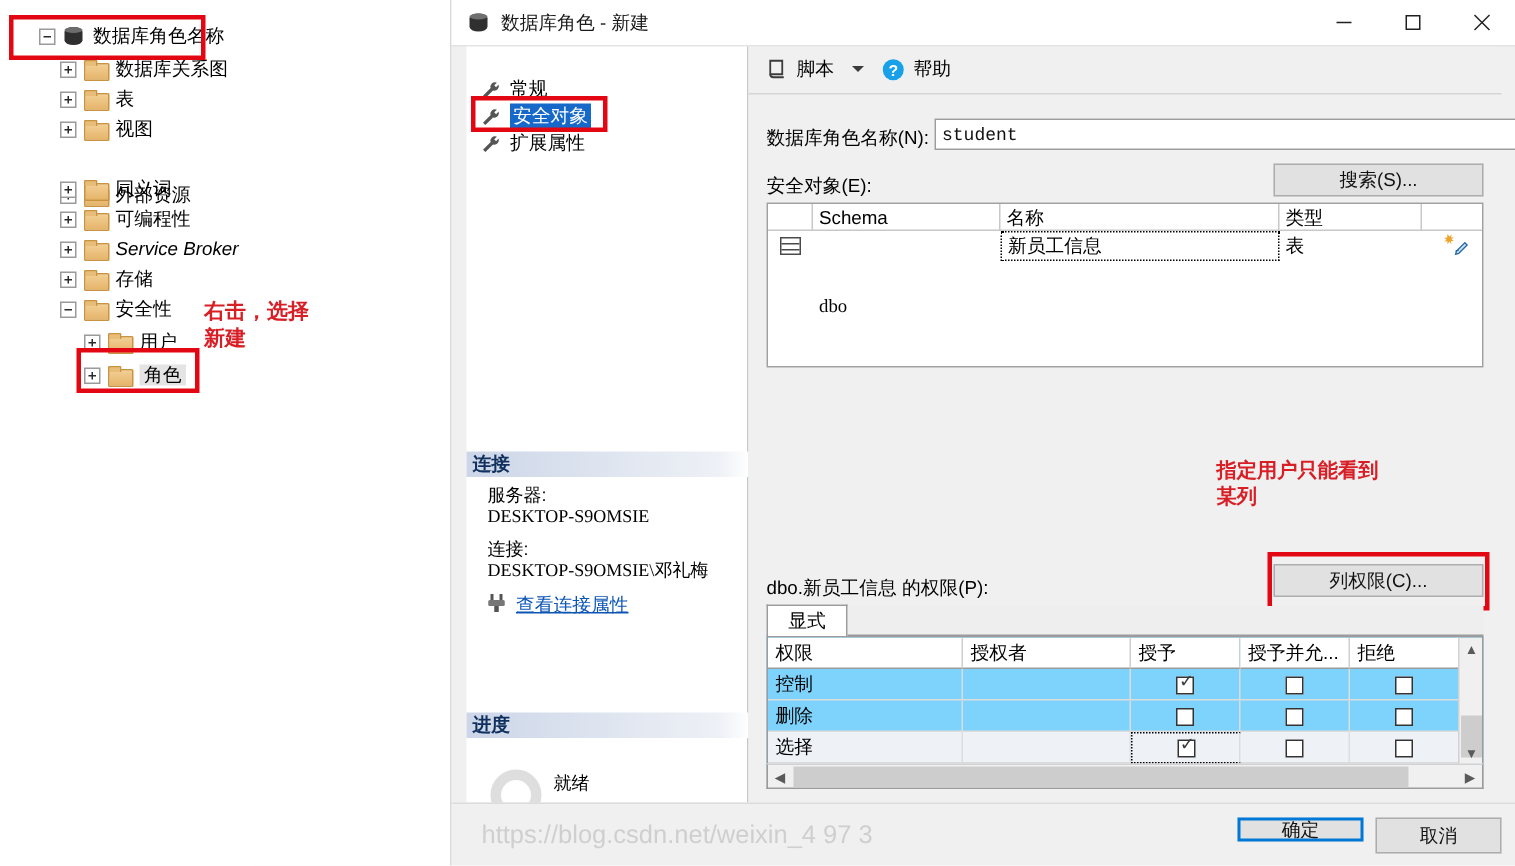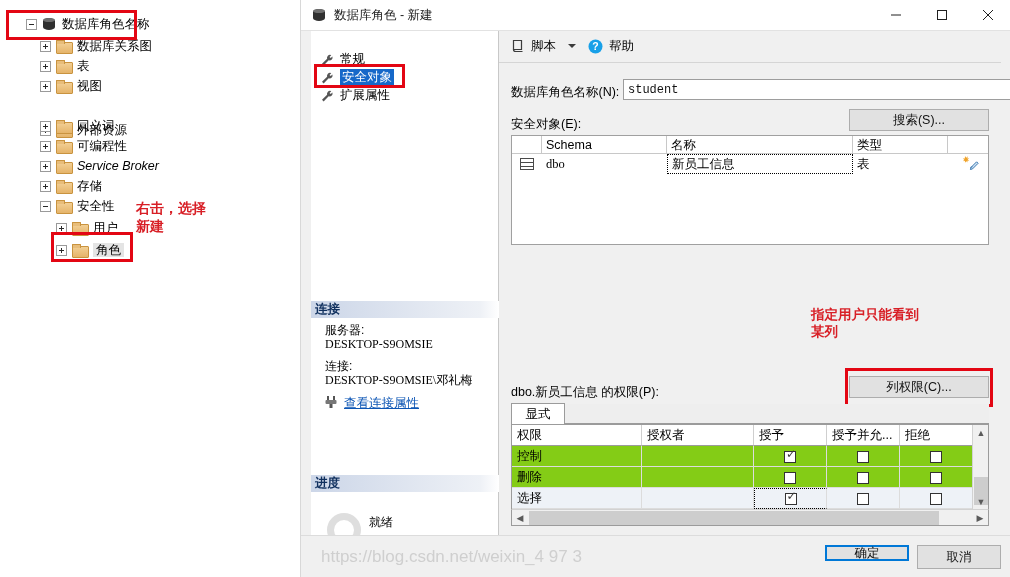--- a/index.html
+++ b/index.html
@@ -198,21 +198,21 @@
   .gridicon::after{content:"";position:absolute;left:0;top:7px;width:12px;height:1px;background:#4a4a4a;}
   .dotted { border:1px dotted #000; }
 
   
   #ptab {
     position:absolute; background:#fff; border:1px solid #9b9b9b;
     border-bottom:none; font-size:12.5px;
     display:flex; align-items:center; justify-content:center;
   }
   #ptabstrip { position:absolute; background:#eeeeee; border-bottom:1px solid #9b9b9b; }
-  #pgrid { position:absolute; background:#84cc16; border:1px solid #9b9b9b; overflow:hidden;}
+  #pgrid { position:absolute; background:#7dd3fc; border:1px solid #9b9b9b; overflow:hidden;}
   .ph {
     position:absolute; top:0; height:21px; font-size:12.5px; padding-left:5px;
     display:flex; align-items:center; border-right:1px solid #cfcfcf;
     border-bottom:1px solid #9b9b9b; background:#fff;
   }
   .prow { position:absolute; width:100%; height:21px; border-bottom:1px solid #dcdcdc; }
   .prow.alt { background:#eef2f7; }
   .pc {
     position:absolute; top:0; height:21px; font-size:12.5px; padding-left:5px;
     display:flex; align-items:center; border-right:1px solid #dcdcdc;
@@ -450,21 +450,21 @@
             <div class="gh" style="left:0px; width:30px;"></div>
             <div class="gh" style="left:30px; width:125px;">Schema</div>
             <div class="gh" style="left:155px; width:186px;">名称</div>
             <div class="gh" style="left:341px; width:95px;">类型</div>
             <div class="gh" style="left:436px; width:40px; border-right:none;"></div>
           </div>
           <div id="secrow">
             <div class="gc" style="left:0px; width:30px; justify-content:center; padding-left:0;">
               <span class="gridicon"></span>
             </div>
-            <div class="gc" style="left:30px; width:125px; font-family:'Liberation Serif', serif;">dbo</div>
+            <div class="gc" style="left:30px; width:125px; font-family:'Liberation Serif', serif;margin-top:40px;">dbo</div>
             <div class="gc dotted" style="left:155px; width:186px;">新员工信息</div>
             <div class="gc" style="left:341px; width:95px;">表</div>
             <div class="gc" style="left:440px; width:36px; padding-left:0; justify-content:center;">
               <span>
                 <svg width="17" height="15" viewBox="0 0 17 15">
                   <path d="M3 1l1.2 1.7L6 1.3 5.2 3.4 7.2 3.2 5.6 4.5 7.3 5.6 5.2 5.7 5.7 7.6 4.2 6.2 3 7.8 2.9 5.8 1 6.2 2.3 4.7 0.8 3.6 2.8 3.4z" fill="#f0a32a"></path>
                   <path d="M14.6 6.8l1.5 1.5-5.6 5.6-2.1 0.6 0.6-2.1z" fill="#cfe3f5" stroke="#2a6ca8" stroke-width="0.9"></path>
                   <path d="M8.4 12.4l2.1-0.6" stroke="#2a6ca8" stroke-width="0.8" fill="none"></path>
                 </svg>
               </span>

